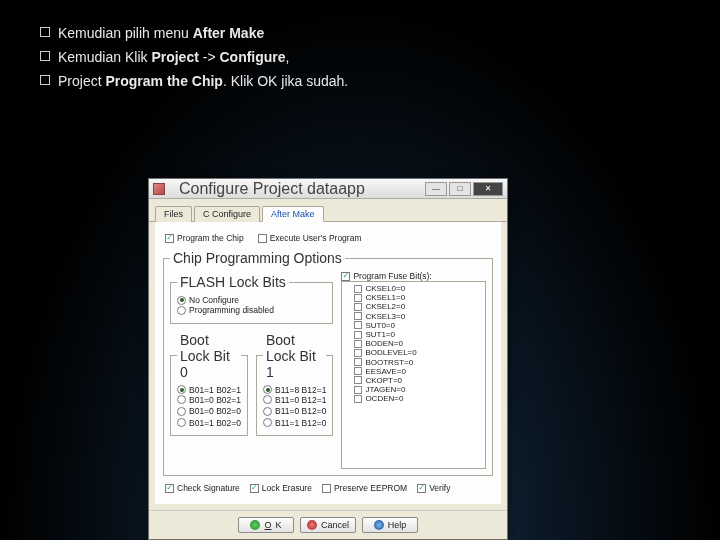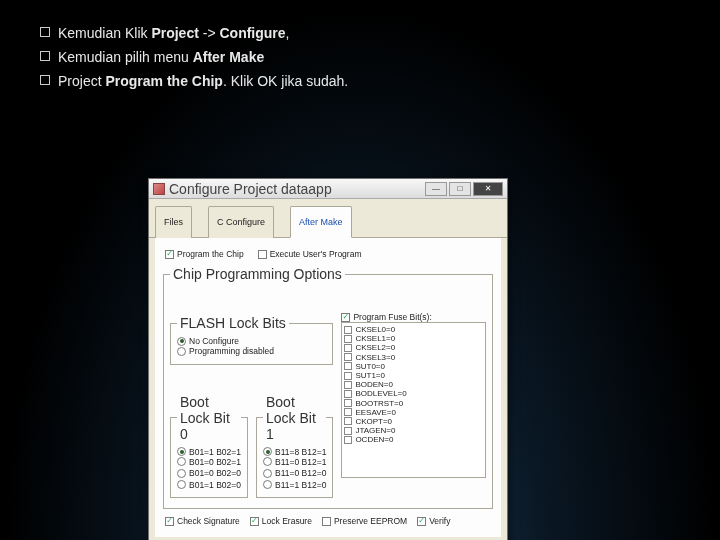--- a/index.html
+++ b/index.html
@@ -44,42 +44,42 @@
     display: flex;
     align-items: center;
     padding: 0 4px;
   }
   .titlebar .appicon {
     width: 12px; height: 12px;
     background: linear-gradient(135deg,#d88,#b44);
     border: 1px solid #844;
     margin-right: 4px;
   }
-  .titlebar .title { flex: 1; font-size: 14px; color: #444; }
+  .titlebar .title { flex: 1; font-size: 16px; color: #444; margin-left: 10px; }
   .titlebar .wbtn {
     width: 22px; height: 14px;
     background: #e4e4e4;
     border: 1px solid #999;
     margin-left: 2px;
     font-size: 8px;
     display: flex; align-items: center; justify-content: center;
   }
   .titlebar .wbtn.close { background: #444; color: #fff; width: 30px; }
   .tabbar {
     display: flex;
     padding: 6px 6px 0 6px;
     border-bottom: 1px solid #aca899;
     background: #ece9d8;
   }
   .tab {
-    padding: 10px 8px;
+    padding: 2px 8px;
     border: 1px solid #aca899;
     border-bottom: none;
     background: #ece9d8;
-    margin-right: 16px;
+    margin-right: 2px;
     font-size: 9px;
     border-radius: 2px 2px 0 0;
     position: relative;
     top: 1px;
   }
   .tab.active {
     background: #fdfdfd;
     border-bottom: 1px solid #fdfdfd;
     color: #1a4fb0;
   }
@@ -117,28 +117,28 @@
   }
   .rad .circ .dot {
     width: 4px; height: 4px; border-radius: 50%; background: #2a5e2a;
   }
   fieldset {
     border: 1px solid #aca899;
     margin: 4px 0;
     padding: 4px 6px 6px 6px;
   }
   legend { font-size: 14px; padding: 0 3px; color: #333; }
-  .two-col { display: flex; gap: 8px; margin-top: 25px; }
+  .two-col { display: flex; gap: 8px; }
   .two-col > div { flex: 1; }
   .fusebox {
     border: 1px solid #aca899;
     background: #fff;
-    height: 156px;
+    height: 188px;
     overflow: hidden;
-    padding: 2px 2px;
+    padding: 2px 12px;
     font-size: 8px;
     line-height: 1.15;
   }
   .fuse-row { display: flex; align-items: center; gap: 3px; }
   .fuse-row .fb {
     width: 8px; height: 8px; border: 1px solid #888; background: #fff;
   }
   .btnbar {
     display: flex;
     gap: 6px;
@@ -164,27 +164,27 @@
   .col-left { flex: 0 0 58%; }
   .col-right { flex: 0 0 42%; }
 </style>
 </head>
 <body>
 
 <div class="slide-text">
   <div class="row">
     <span class="bullet-sq"></span>
     <span>
-      <span>Kemudian Klik </span><b>Project</b><span> -&gt; </span><b>Configure</b><span>,</span>
+      <span>Kemudian pilih menu </span><b>After Make</b>
     </span>
   </div>
   <div class="row">
     <span class="bullet-sq"></span>
     <span>
-      <span>Kemudian pilih menu </span><b>After Make</b>
+      <span>Kemudian Klik </span><b>Project</b><span> -&gt; </span><b>Configure</b><span>,</span>
     </span>
   </div>
   <div class="row">
     <span class="bullet-sq"></span>
     <span>
       <span>Project </span><b>Program the Chip</b><span>. Klik OK jika sudah.</span>
     </span>
   </div>
 </div>
 

